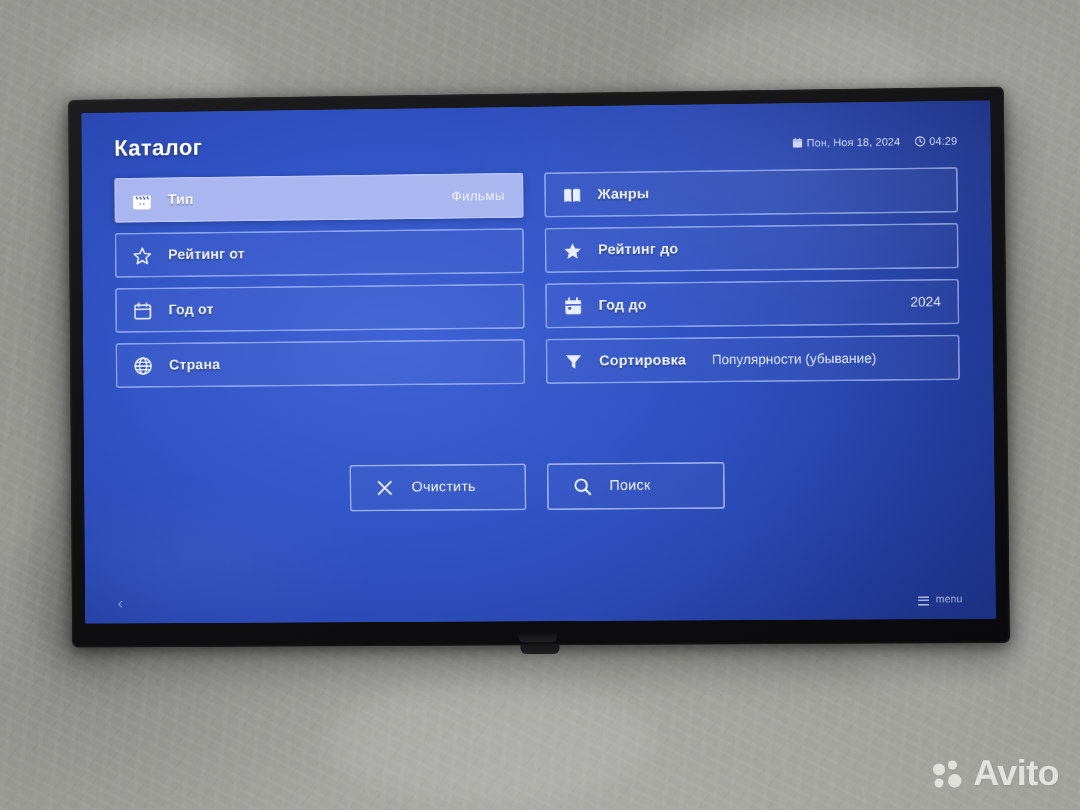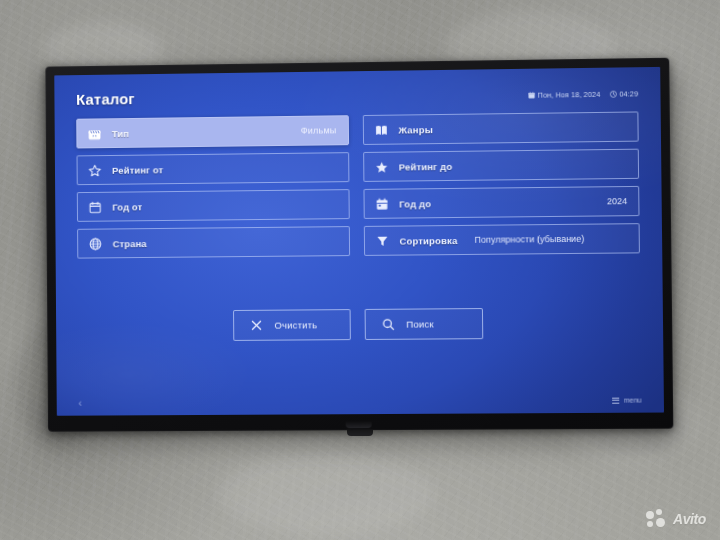--- a/index.html
+++ b/index.html
@@ -130,22 +130,22 @@
   .menu .bars{display:inline-block;width:7px;height:6px;position:relative;}
   .menu .bars i{position:absolute;left:0;width:7px;height:1px;background:#c9d4f2;}
   .menu .bars i:nth-child(1){top:0;}
   .menu .bars i:nth-child(2){top:2.5px;}
   .menu .bars i:nth-child(3){top:5px;}
 
   
   #avito{position:absolute;right:14px;bottom:12px;display:flex;align-items:center;gap:6px;opacity:.80;}
   #avito .dots{position:relative;width:21px;height:19px;}
   #avito .dots span{position:absolute;border-radius:50%;background:#efefec;}
-  #avito .wm{color:#f1f1ee;font-size:14px;font-weight:700;letter-spacing:-.4px;line-height:1;
-             text-shadow:0 1px 2px rgba(0,0,0,.12);font-style:italic;}
+  #avito .wm{color:#f1f1ee;font-size:24px;font-weight:700;letter-spacing:-.4px;line-height:1;
+             text-shadow:0 1px 2px rgba(0,0,0,.12);}
 </style>
 </head>
 <body>
 
 <div id="wall">
   <div class="blotch" style="left:6%;top:4%;width:120px;height:56px;background:rgba(255,255,255,.10);"></div>
   <div class="blotch" style="left:62%;top:2%;width:170px;height:70px;background:rgba(255,255,255,.09);"></div>
   <div class="blotch" style="left:30%;top:84%;width:220px;height:80px;background:rgba(255,255,255,.08);"></div>
   <div class="blotch" style="left:2%;top:60%;width:90px;height:120px;background:rgba(0,0,0,.07);"></div>
   <div class="blotch" style="left:78%;top:70%;width:140px;height:90px;background:rgba(255,255,255,.07);"></div>

